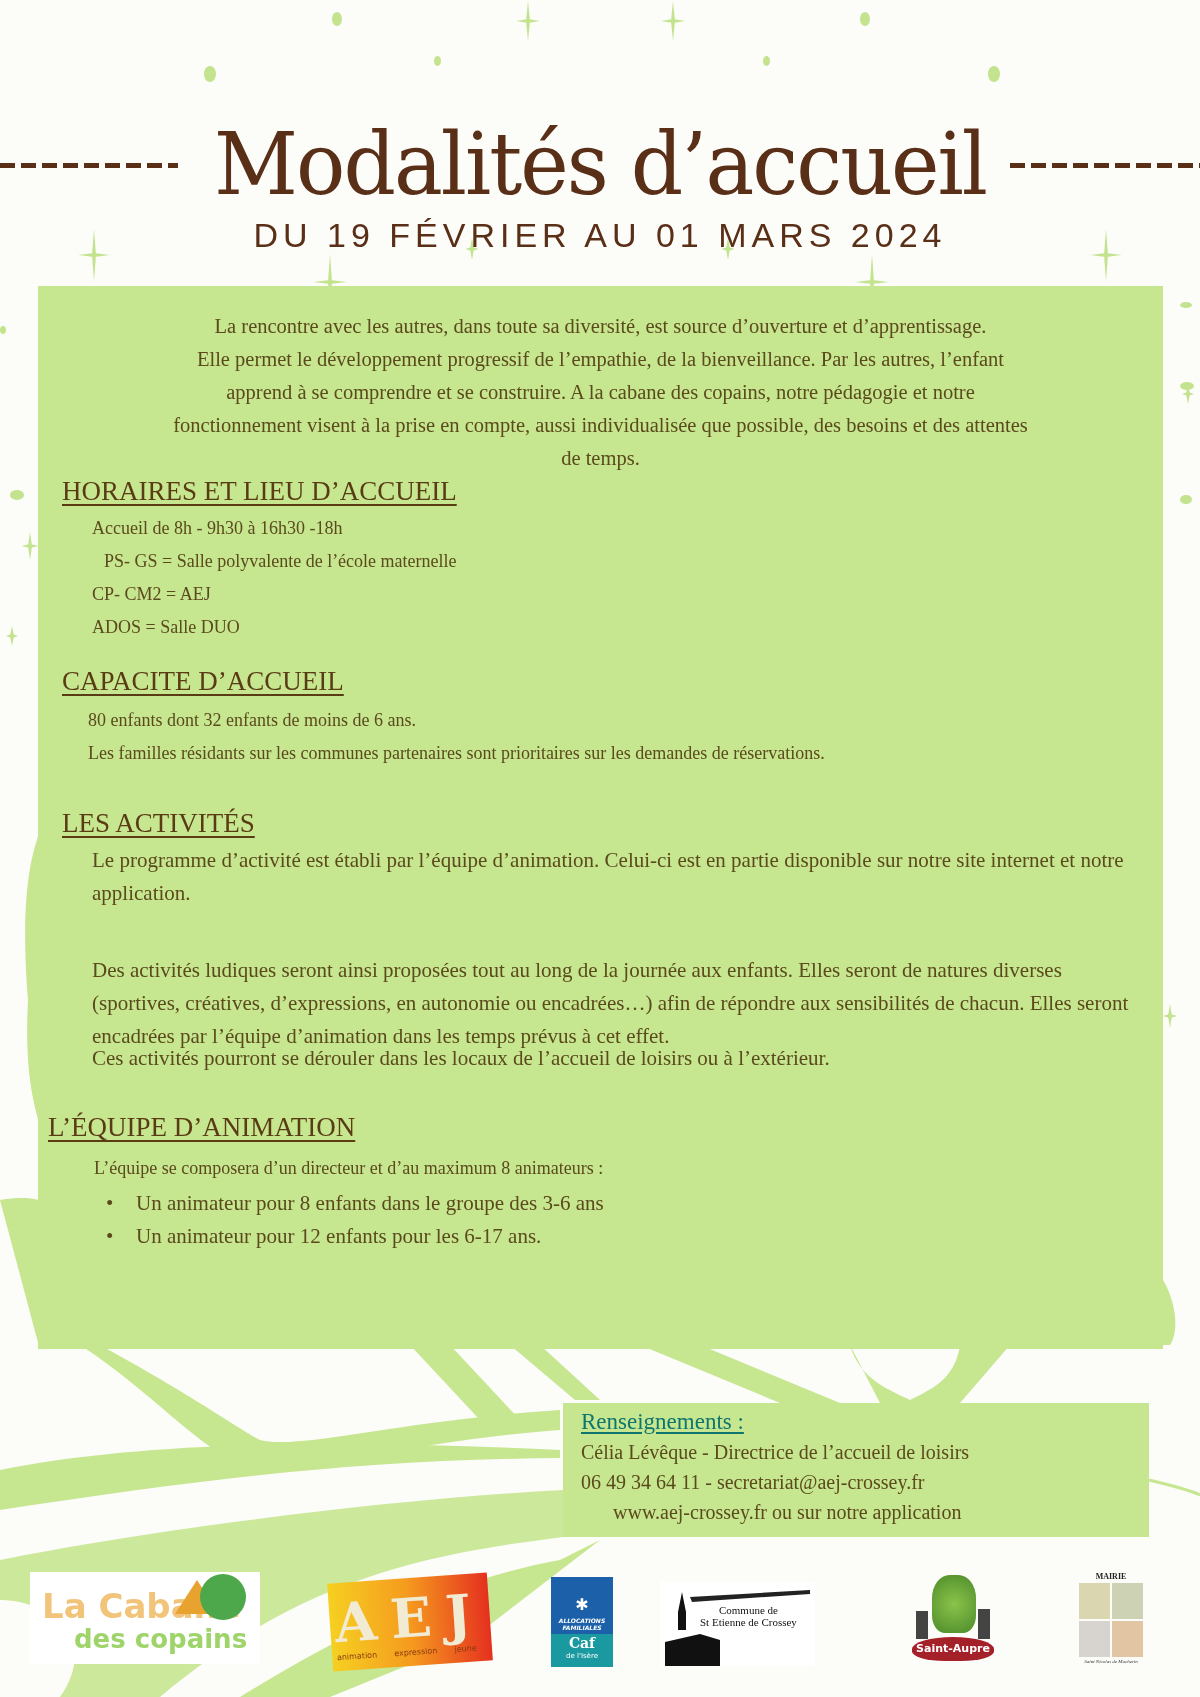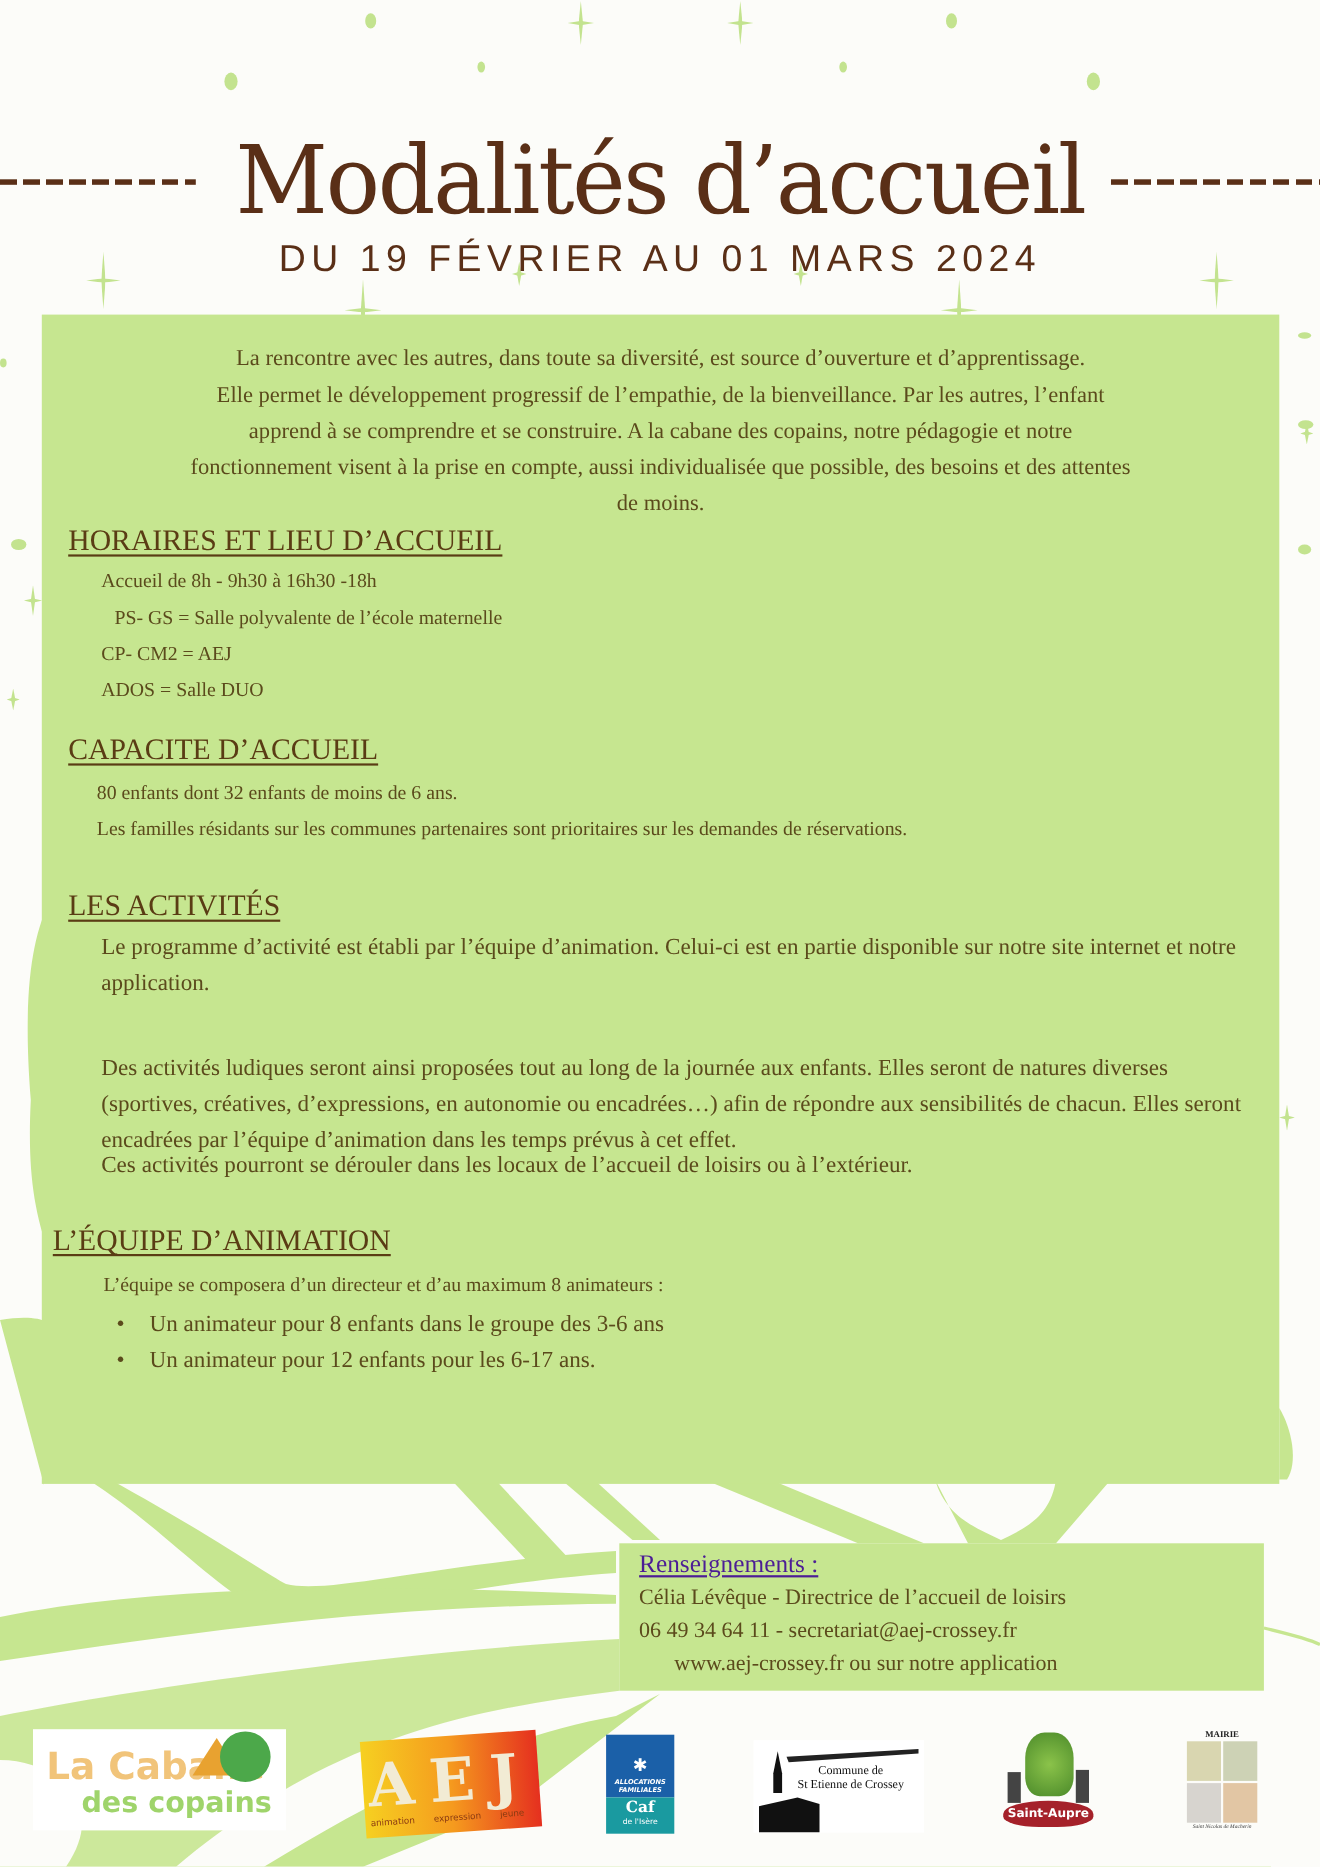--- a/index.html
+++ b/index.html
@@ -47,28 +47,28 @@
     }
     .line { position:absolute; font-size:18px; color:#5b4a1c; white-space:nowrap; }
     .para { position:absolute; font-size:21px; line-height:33px; color:#5b4a1c; }
     .bullet { position:absolute; font-size:21px; color:#5b4a1c; white-space:nowrap; }
     .bullet .b { display:inline-block; width:30px; }
 
     .info-panel {
       position:absolute; left:563px; top:1403px; width:586px; height:134px;
       background:#c6e690;
     }
-    .info-panel .heading { position:absolute; left:18px; top:6px; font-size:23px; text-decoration:underline; text-underline-offset:3px; color:#4c1d95; }
+    .info-panel .heading { position:absolute; left:18px; top:6px; font-size:23px; text-decoration:underline; text-underline-offset:3px; color:#0f766e; }
     .info-panel .l { position:absolute; left:18px; font-size:20px; color:#5b4a1c; white-space:nowrap; }
 
     .logo { position:absolute; display:flex; align-items:center; justify-content:center; }
     .logo-cabane { left:30px; top:1572px; width:230px; height:92px; background:#fff; }
     .logo-aej { left:330px; top:1578px; width:160px; height:88px; background:linear-gradient(90deg,#f6d021,#f59a1e 50%,#e5301f); transform:rotate(-4deg); }
     .logo-caf { left:551px; top:1577px; width:62px; height:90px; }
-    .logo-commune { left:685px; top:1582px; width:155px; height:84px; background:#fff; }
+    .logo-commune { left:660px; top:1582px; width:155px; height:84px; background:#fff; }
     .logo-aupre { left:912px; top:1575px; width:82px; height:92px; }
     .logo-mairie { left:1076px; top:1570px; width:70px; height:96px; }
   </style>
 </head>
 <body>
 
 <div class="deco">
   <div class="dot" style="left:332px;top:12px;width:10px;height:14px;"></div>
   <div class="dot" style="left:860px;top:12px;width:10px;height:14px;"></div>
   <div class="dot" style="left:434px;top:56px;width:7px;height:10px;"></div>
@@ -116,21 +116,21 @@
   </div>
   <div class="subtitle">DU 19 FÉVRIER AU 01 MARS 2024</div>
 </header>
 
 <section class="main-panel">
   <div class="intro">
     <div>La rencontre avec les autres, dans toute sa diversité, est source d’ouverture et d’apprentissage.</div>
     <div>Elle permet le développement progressif de l’empathie, de la bienveillance. Par les autres, l’enfant</div>
     <div>apprend à se comprendre et se construire. A la cabane des copains, notre pédagogie et notre</div>
     <div>fonctionnement visent à la prise en compte, aussi individualisée que possible, des besoins et des attentes</div>
-    <div>de moins.</div>
+    <div>de temps.</div>
   </div>
 
   <div class="section-title" style="left:24px;top:190px;">HORAIRES ET LIEU D’ACCUEIL</div>
   <div class="line" style="left:54px;top:232px;">Accueil de 8h - 9h30 à 16h30 -18h</div>
   <div class="line" style="left:54px;top:265px;margin-left:12px;">PS- GS = Salle polyvalente de l’école maternelle</div>
   <div class="line" style="left:54px;top:298px;">CP- CM2 = AEJ</div>
   <div class="line" style="left:54px;top:331px;">ADOS = Salle DUO</div>
 
   <div class="section-title" style="left:24px;top:380px;">CAPACITE D’ACCUEIL</div>
   <div class="line" style="left:50px;top:424px;">80 enfants dont 32 enfants de moins de 6 ans.</div>

